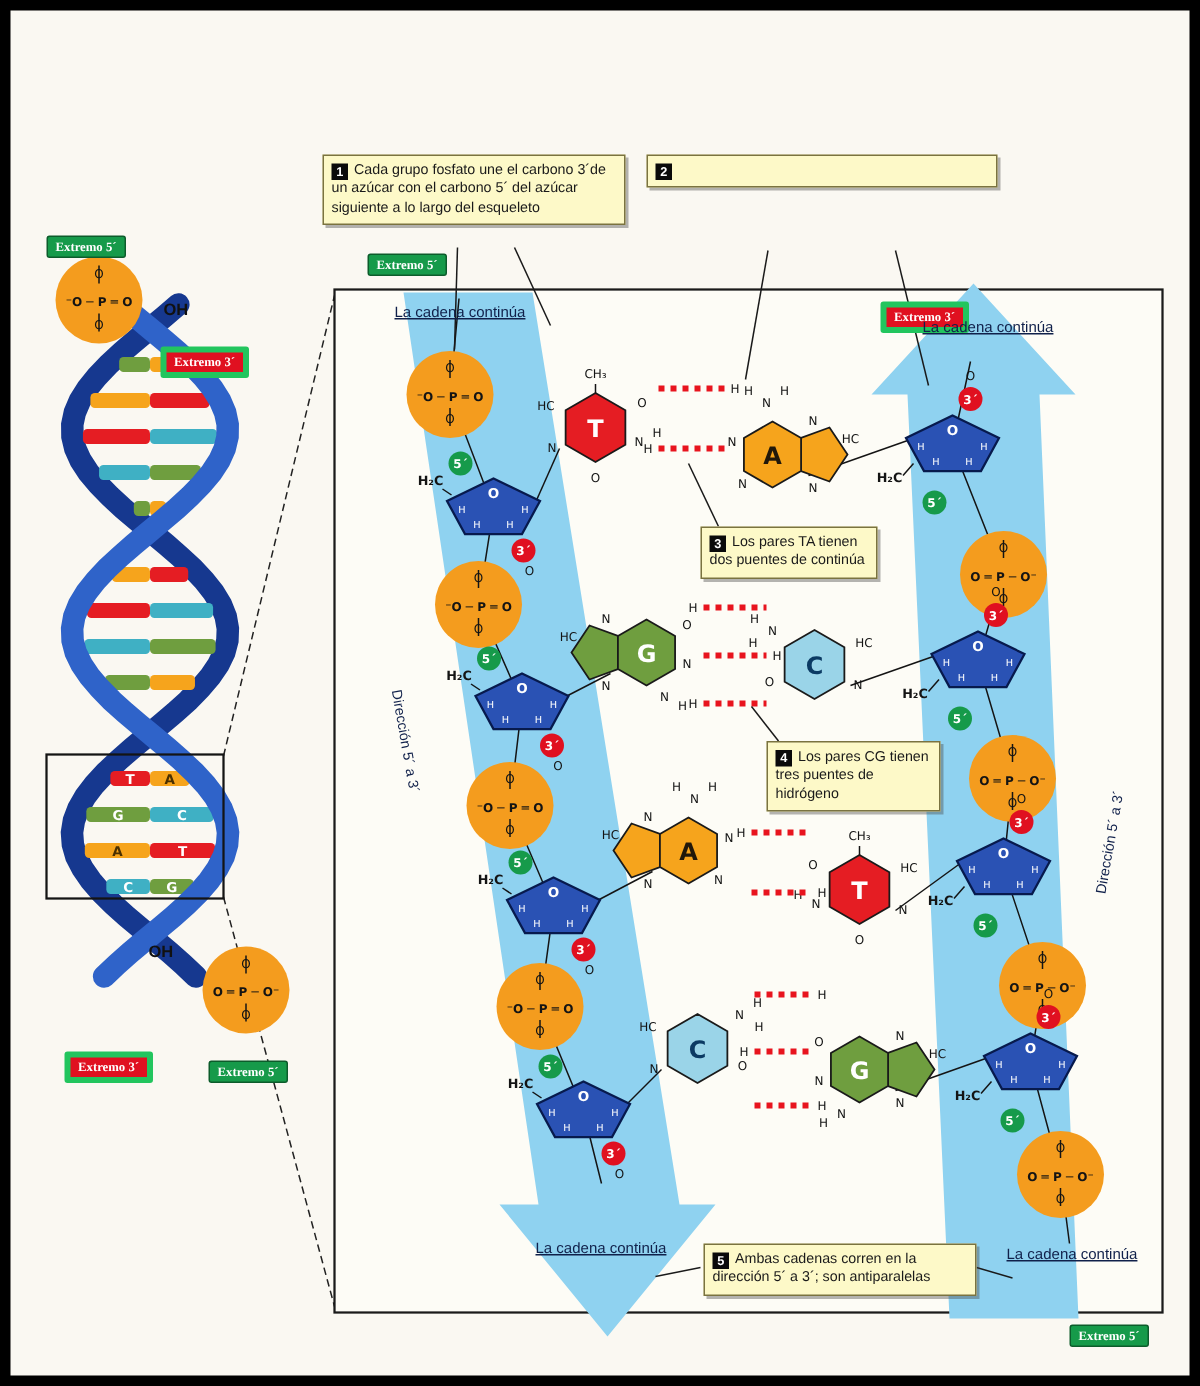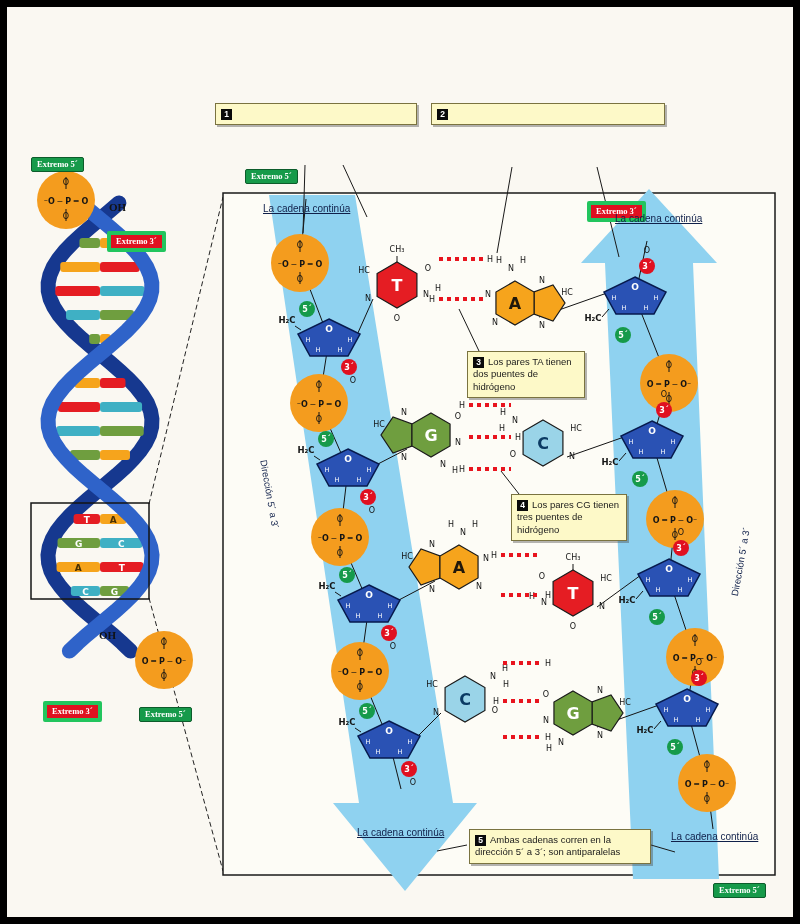--- a/index.html
+++ b/index.html
@@ -12,21 +12,21 @@
          letter-spacing:.5px;color:#0a0a0a;}
   .callout{position:absolute;background:#fdf9c8;border:1px solid #7a7340;
            box-shadow:2px 2px 0 rgba(70,70,70,.4);padding:4px 5px;font-size:9.5px;
            line-height:1.3;color:#1a1a1a;}
   .cnum{float:left;width:11px;height:11px;background:#0a0a0a;color:#fff;font-size:8.5px;
         font-weight:bold;text-align:center;line-height:11px;margin:1px 4px 0 0;}
   .badge{position:absolute;font-size:8.5px;font-weight:bold;color:#fff;
          padding:1px 5px 2px;border-radius:2px;white-space:nowrap;font-family:Liberation Serif, serif;}
   .badge.g{background:#169a4a;border:1px solid #0c5c2b;}
   .badge.r{background:#e01020;border:4px solid #22c55e;margin-top:48px;}
-  .oh{position:absolute;font-size:11px;font-weight:bold;color:#111;font-family:Liberation Serif, serif;}
+  .oh{position:absolute;font-size:11px;font-weight:bold;color:#111;}
   .cadena{position:absolute;font-size:10px;color:#10204a;white-space:nowrap;text-decoration:underline;}
   .dir{position:absolute;font-size:9.5px;color:#10204a;white-space:nowrap;transform-origin:0 0;}
   .rot-l{transform:rotate(80deg);}
   .rot-r{transform:rotate(-80deg);}
 </style>
 </head>
 <body>
 
 <div class="page">
 
@@ -463,27 +463,28 @@
       <line x1="590" y1="160" x2="612" y2="250"></line>
       <line x1="472" y1="344" x2="452" y2="302"></line>
       <line x1="512" y1="487" x2="494" y2="464"></line>
       <line x1="460" y1="838" x2="430" y2="844"></line>
       <line x1="644" y1="838" x2="668" y2="845"></line>
     </g>
   </svg>
 
   <div class="callout" style="left:208px;top:96px;width:202px;">
     <span class="cnum">1</span>
+    <span>Cada grupo fosfato une el carbono 3´de un azúcar con el carbono 5´ del azúcar siguiente a lo largo del esqueleto</span>
   </div>
   <div class="callout" style="left:424px;top:96px;width:234px;">
     <span class="cnum">2</span>
   </div>
   <div class="callout" style="left:460px;top:344px;width:118px;">
     <span class="cnum">3</span>
-    <span>Los pares TA tienen dos puentes de hidrógeno</span>
+    <span>Los pares TA tienen dos puentes de continúa</span>
   </div>
   <div class="callout" style="left:504px;top:487px;width:116px;">
     <span class="cnum">4</span>
     <span>Los pares CG tienen tres puentes de hidrógeno</span>
   </div>
   <div class="callout" style="left:462px;top:822px;width:182px;">
     <span class="cnum">5</span>
     <span>Ambas cadenas corren en la dirección 5´ a 3´; son antiparalelas</span>
   </div>
 

